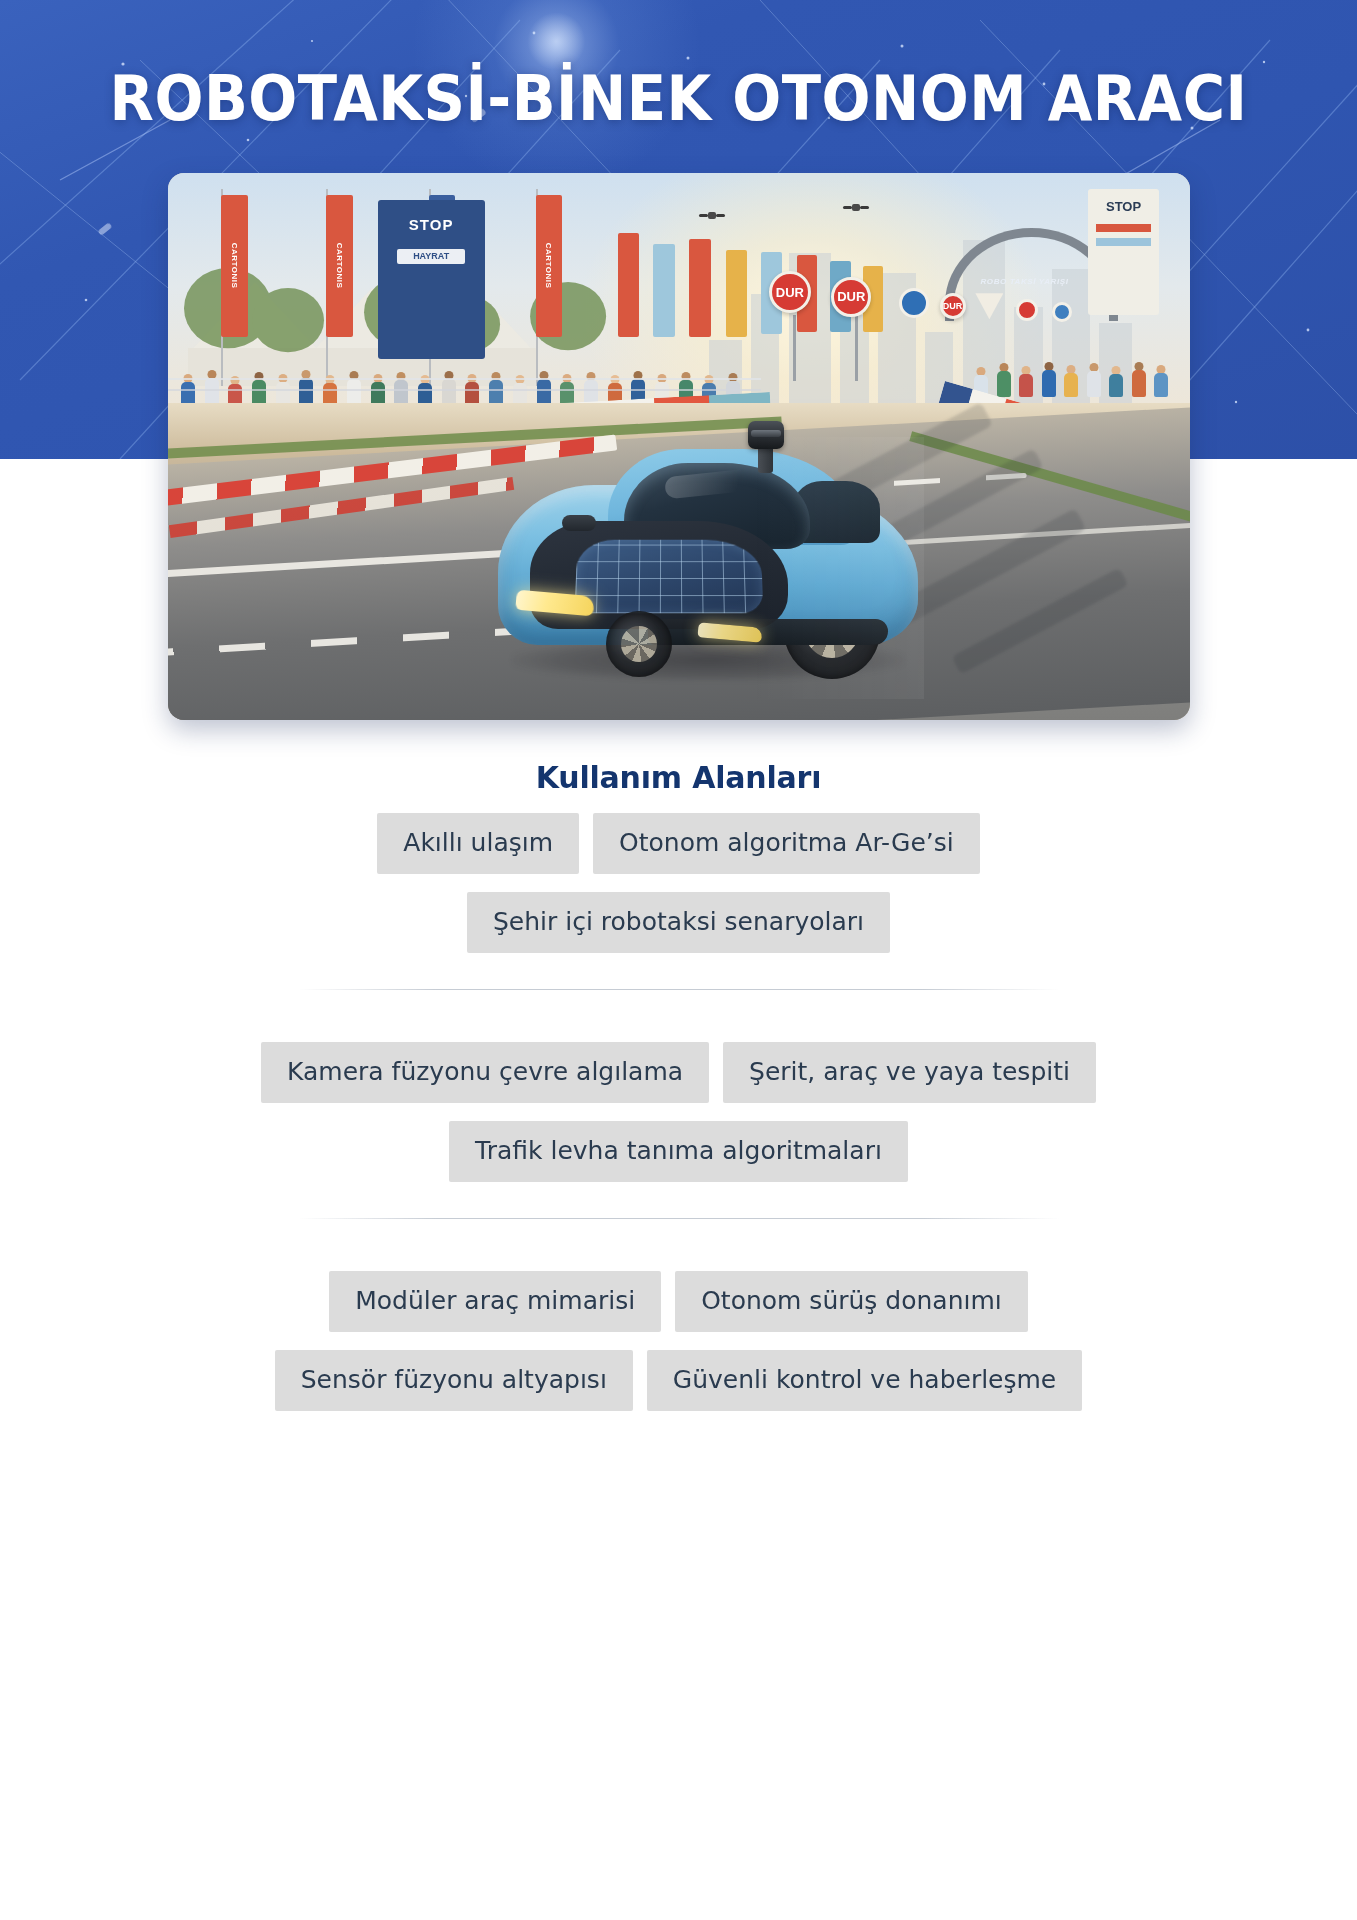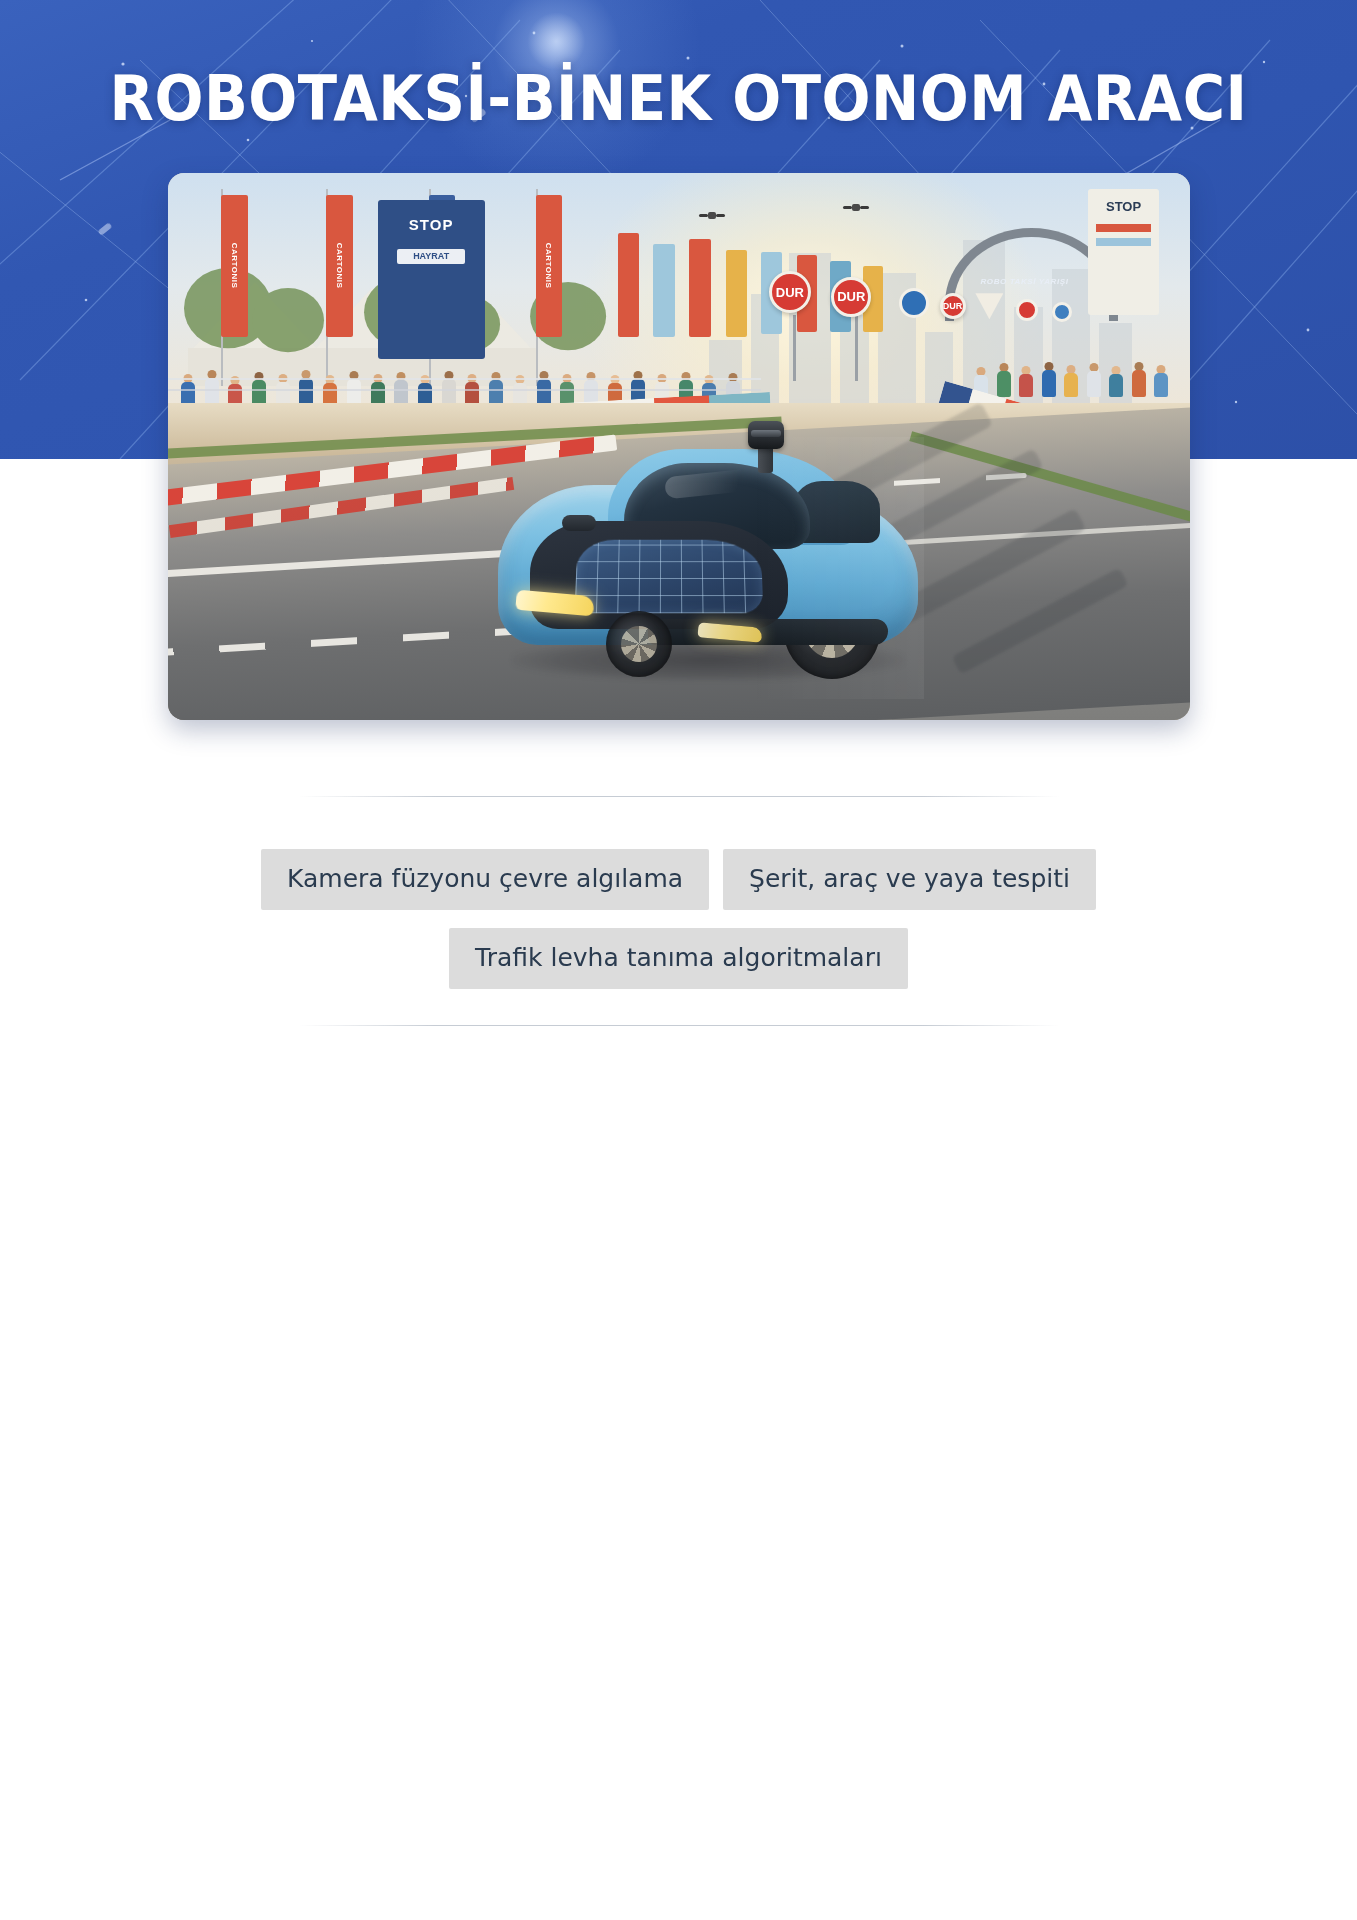--- a/index.html
+++ b/index.html
@@ -700,34 +700,52 @@
             <span class="rim"></span>
           </div>
         <div class="car-blur"></div>
       </div>
 
     </div>
   </div>
 
   <div class="content">
 
+    <div class="section">
+      <div class="sec-title">Kullanım Alanları</div>
+      <div class="chip-row">
+        <div class="chip">Akıllı ulaşım</div>
+        <div class="chip">Otonom algoritma Ar-Ge’si</div>
+      </div>
+      <div class="chip-row">
+        <div class="chip">Şehir içi robotaksi senaryoları</div>
+      </div>
+    </div>
 
     <div class="divider"></div>
     <div class="sec-gap"></div>
 
     <div class="section">
       <div class="chip-row">
         <div class="chip">Kamera füzyonu çevre algılama</div>
         <div class="chip">Şerit, araç ve yaya tespiti</div>
       </div>
       <div class="chip-row">
         <div class="chip">Trafik levha tanıma algoritmaları</div>
       </div>
     </div>
 
     <div class="divider"></div>
     <div class="sec-gap"></div>
 
     <div class="section">
+      <div class="chip-row">
+        <div class="chip">Modüler araç mimarisi</div>
+        <div class="chip">Otonom sürüş donanımı</div>
+      </div>
+      <div class="chip-row">
+        <div class="chip">Sensör füzyonu altyapısı</div>
+        <div class="chip">Güvenli kontrol ve haberleşme</div>
+      </div>
     </div>
 
   </div>
 </div>
 
 </body></html>

